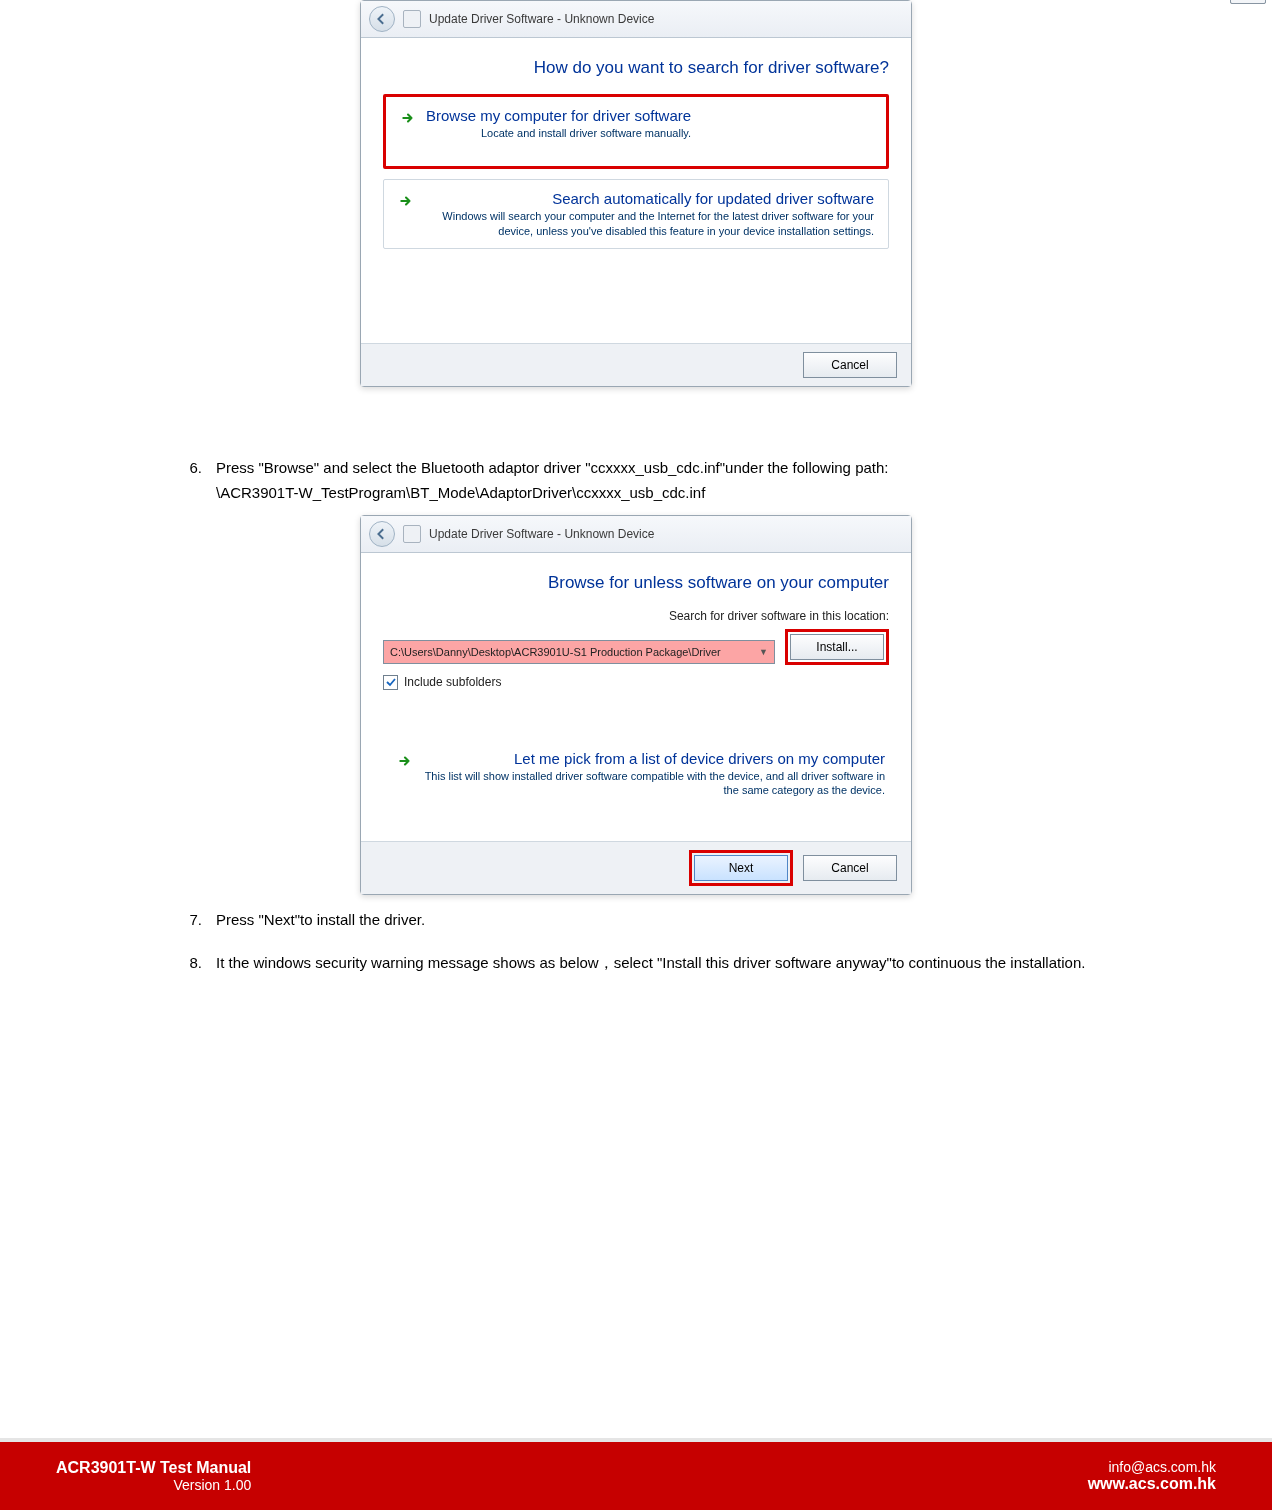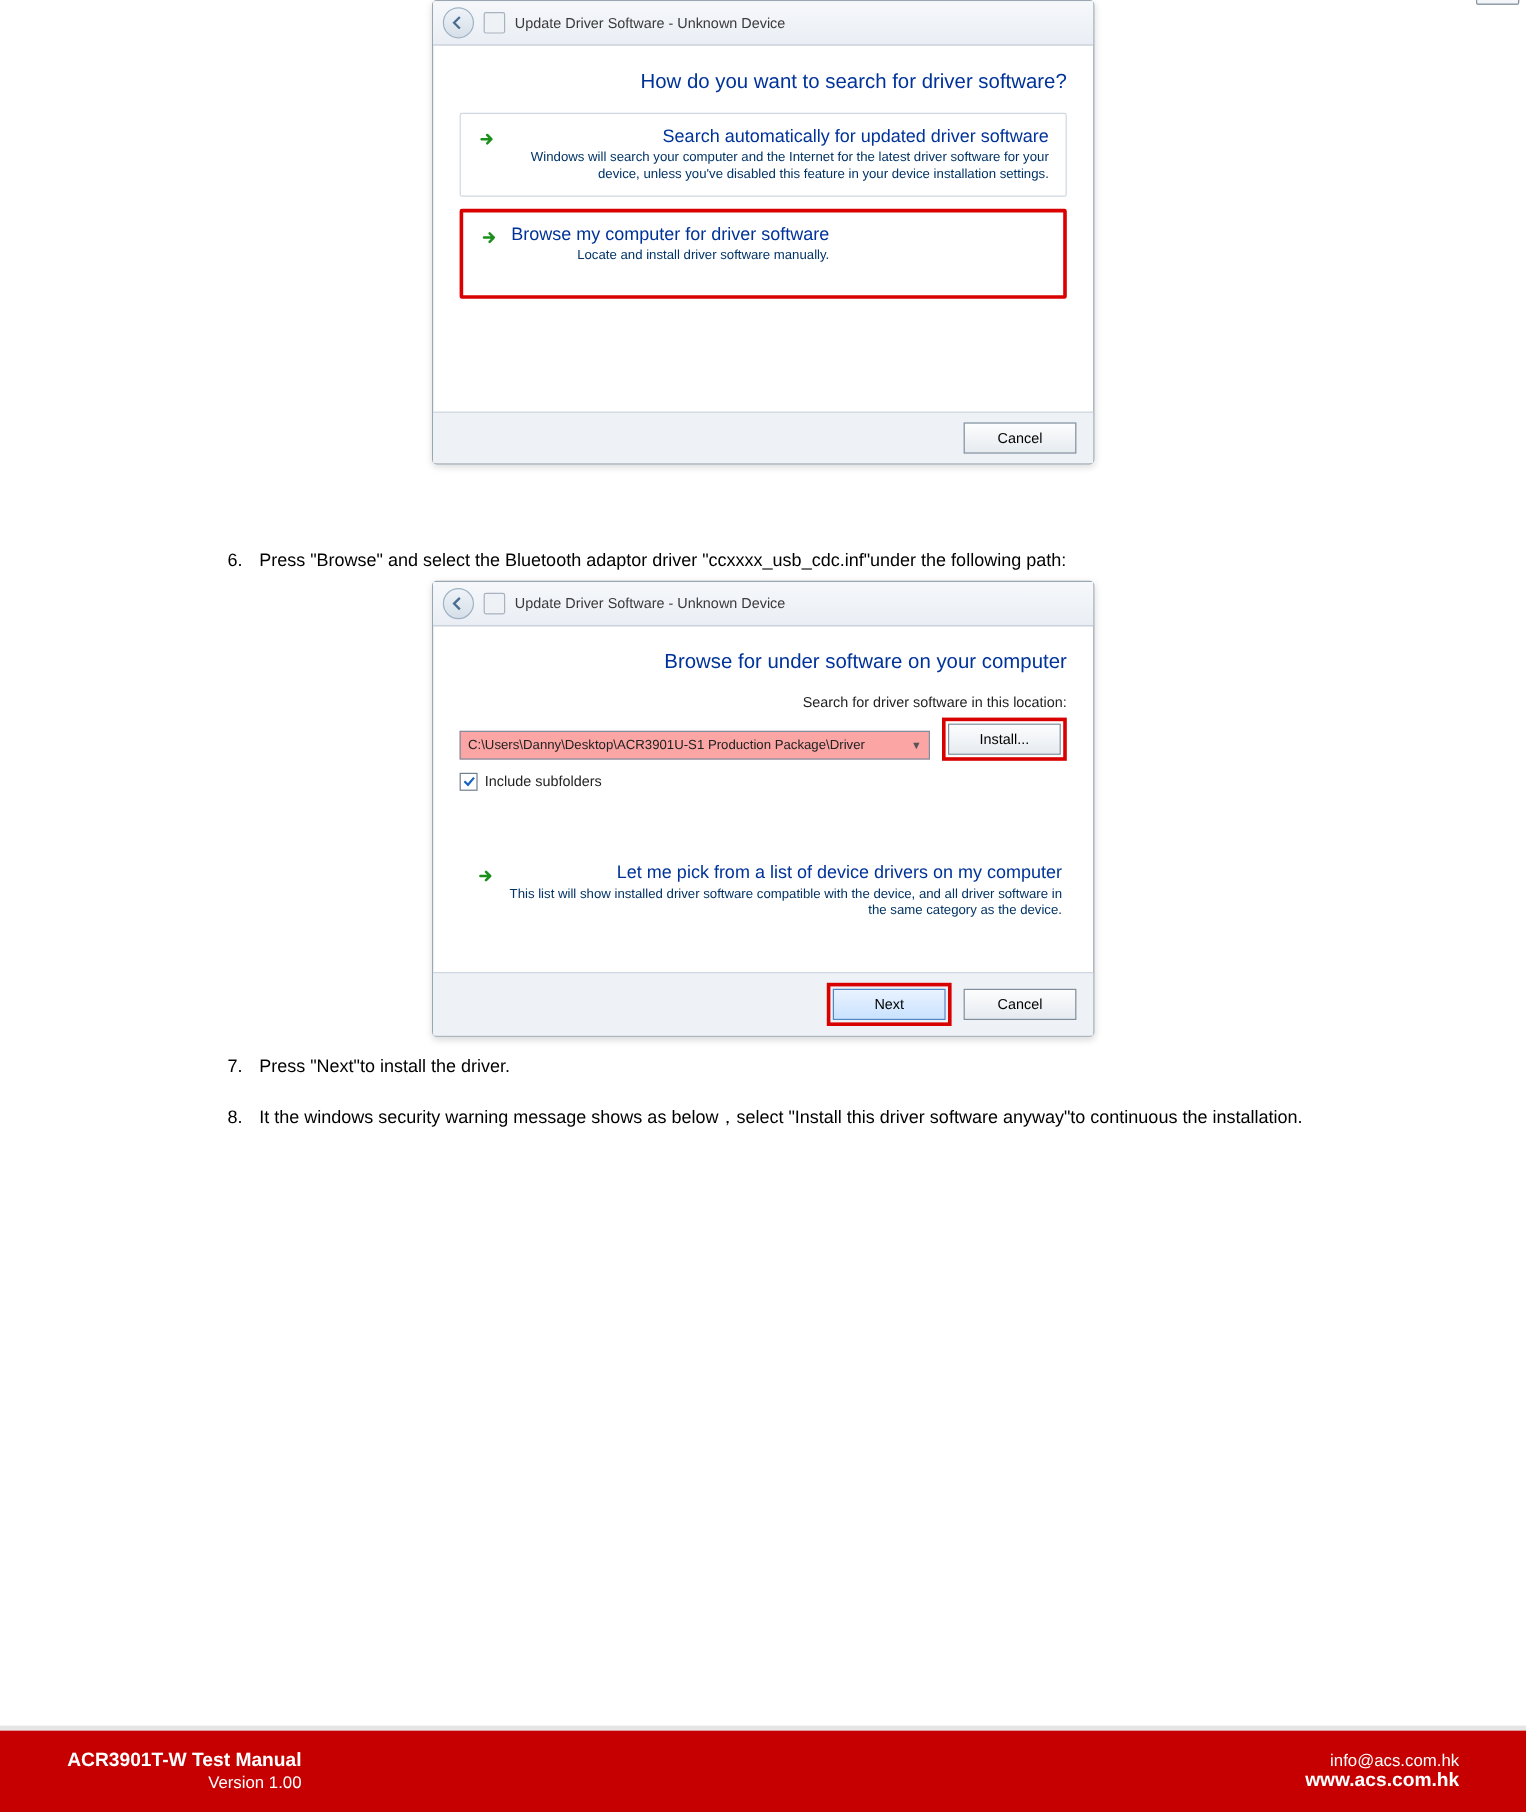--- a/index.html
+++ b/index.html
@@ -201,75 +201,76 @@
           <svg viewBox="0 0 10 10">
               <path d="M6 1 L2 5 L6 9" fill="none" stroke="#4a6d8f" stroke-width="1.6"></path>
             </svg>
         </div>
         <div class="dev-icon"></div>
         <span class="smalltitle">Update Driver Software - Unknown Device</span>
       </div>
       <div class="dlg-body">
         <div class="dlg-heading">How do you want to search for driver software?</div>
 
+        <div class="option highlight" style="padding-bottom:26px;">
+          <div class="arrow-icon">
+            <svg viewBox="0 0 12 12">
+                <path d="M2 6 H9 M6 3 L9 6 L6 9" fill="none" stroke="#1a8f1a" stroke-width="1.8" stroke-linecap="round" stroke-linejoin="round"></path>
+              </svg>
+          </div>
+          <div>
+            <div class="opt-title">Browse my computer for driver software</div>
+            <div class="opt-desc">Locate and install driver software manually.</div>
+          </div>
+        </div>
+
         <div class="option">
           <div class="arrow-icon">
             <svg viewBox="0 0 12 12">
                 <path d="M2 6 H9 M6 3 L9 6 L6 9" fill="none" stroke="#1a8f1a" stroke-width="1.8" stroke-linecap="round" stroke-linejoin="round"></path>
               </svg>
           </div>
           <div>
             <div class="opt-title">Search automatically for updated driver software</div>
             <div class="opt-desc">Windows will search your computer and the Internet for the latest driver software for your device, unless you've disabled this feature in your device installation settings.</div>
           </div>
         </div>
 
-        <div class="option highlight" style="padding-bottom:26px;">
-          <div class="arrow-icon">
-            <svg viewBox="0 0 12 12">
-                <path d="M2 6 H9 M6 3 L9 6 L6 9" fill="none" stroke="#1a8f1a" stroke-width="1.8" stroke-linecap="round" stroke-linejoin="round"></path>
-              </svg>
-          </div>
-          <div>
-            <div class="opt-title">Browse my computer for driver software</div>
-            <div class="opt-desc">Locate and install driver software manually.</div>
-          </div>
-        </div>
-
         <div style="height:70px;"></div>
       </div>
       <div class="dlg-footer">
         <div class="row">
           <div class="win-btn">
             <span>Cancel</span>
           </div>
         </div>
       </div>
     </div>
 
     <div class="instr" style="margin-top:70px;">
       <div class="num">6.</div>
       <div class="txt">Press "Browse" and select the Bluetooth adaptor driver "ccxxxx_usb_cdc.inf"under the following path:</div>
     </div>
+    <div class="path-line">\ACR3901T-W_TestProgram\BT_Mode\AdaptorDriver\ccxxxx_usb_cdc.inf</div>
 
     <div class="dialog">
       <div class="dlg-close">
         
       </div>
       <div class="dlg-titlebar">
         <div class="back-btn">
           <svg viewBox="0 0 10 10">
               <path d="M6 1 L2 5 L6 9" fill="none" stroke="#4a6d8f" stroke-width="1.6"></path>
             </svg>
         </div>
         <div class="dev-icon"></div>
         <span class="smalltitle">Update Driver Software - Unknown Device</span>
       </div>
       <div class="dlg-body">
-        <div class="dlg-heading">Browse for under software on your computer</div>
+        <div class="dlg-heading">Browse for unless software on your computer</div>
 
         <div class="field-label">Search for driver software in this location:</div>
         <div class="path-input">
           <div class="combo">
             <span>C:\Users\Danny\Desktop\ACR3901U-S1 Production Package\Driver</span>
             <span class="chev">▼</span>
           </div>
           <span class="red-box">
             <span class="win-btn">
               <span>Install...</span>

